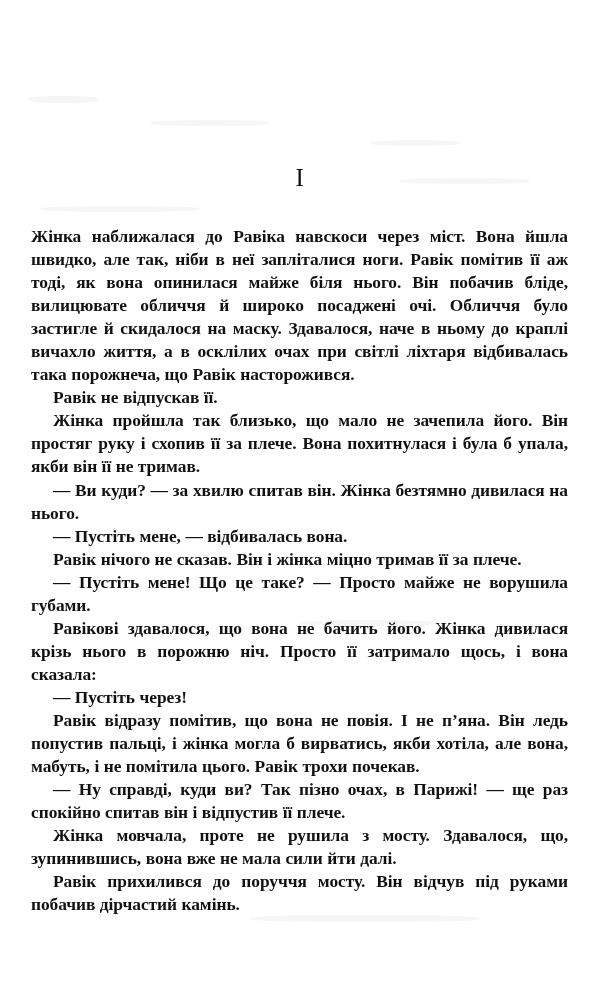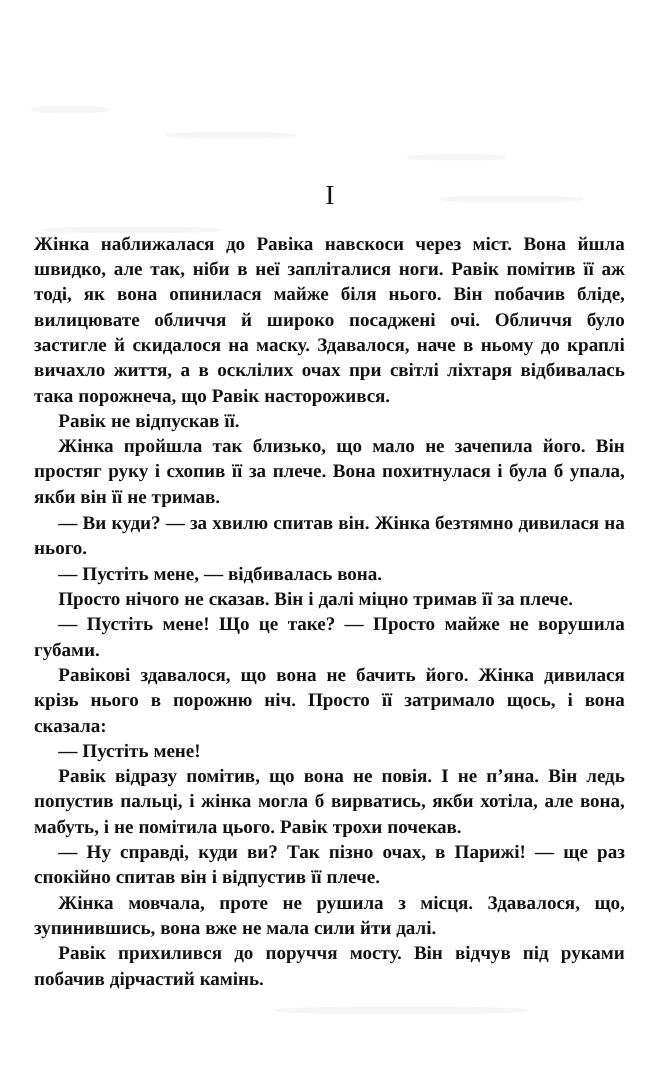--- a/index.html
+++ b/index.html
@@ -38,21 +38,21 @@
     font-family: "Liberation Serif", "DejaVu Serif", serif;
     font-size: 25px;
     font-weight: 400;
     letter-spacing: 0.5px;
     color: #111;
   }
 
   
   .textblock {
     position: absolute;
-    top: 210px;
+    top: 225px;
     left: 31px;
     width: 537px;
   }
 
   .para {
     margin: 0;
     text-indent: 22px;
     text-align: justify;
     font-size: 17.4px;
     font-weight: 700;
@@ -81,23 +81,23 @@
   <div class="smudge" style="left:300px; top:620px; width:140px; height:6px;"></div>
 
   <div class="chapter-heading">I</div>
 
   <div class="textblock">
     <p class="para first">Жінка наближалася до Равіка навскоси через міст. Вона йшла швидко, але так, ніби в неї запліталися ноги. Равік помітив її аж тоді, як вона опинилася майже біля нього. Він побачив бліде, вилицювате обличчя й широко посаджені очі. Обличчя було застигле й скидалося на маску. Здавалося, наче в ньому до краплі вичахло життя, а в осклілих очах при світлі ліхтаря відбивалась така порожнеча, що Равік насторожився.</p>
     <p class="para">Равік не відпускав її.</p>
     <p class="para">Жінка пройшла так близько, що мало не зачепила його. Він простяг руку і схопив її за плече. Вона похитнулася і була б упала, якби він її не тримав.</p>
     <p class="para">— Ви куди? — за хвилю спитав він. Жінка безтямно дивилася на нього.</p>
     <p class="para">— Пустіть мене, — відбивалась вона.</p>
-    <p class="para">Просто нічого не сказав. Він і далі міцно тримав її за плече.</p>
+    <p class="para">Равік нічого не сказав. Він і жінка міцно тримав її за плече.</p>
     <p class="para">— Пустіть мене! Що це таке? — Просто майже не ворушила губами.</p>
     <p class="para">Равікові здавалося, що вона не бачить його. Жінка дивилася крізь нього в порожню ніч. Просто її затримало щось, і вона сказала:</p>
-    <p class="para">— Пустіть мене!</p>
+    <p class="para">— Пустіть через!</p>
     <p class="para">Равік відразу помітив, що вона не повія. І не п’яна. Він ледь попустив пальці, і жінка могла б вирватись, якби хотіла, але вона, мабуть, і не помітила цього. Равік трохи почекав.</p>
     <p class="para">— Ну справді, куди ви? Так пізно очах, в Парижі! — ще раз спокійно спитав він і відпустив її плече.</p>
-    <p class="para">Жінка мовчала, проте не рушила з місця. Здавалося, що, зупинившись, вона вже не мала сили йти далі.</p>
+    <p class="para">Жінка мовчала, проте не рушила з мосту. Здавалося, що, зупинившись, вона вже не мала сили йти далі.</p>
     <p class="para">Равік прихилився до поруччя мосту. Він відчув під руками побачив дірчастий камінь.</p>
   </div>
 
 </div>
 
 </body></html>

